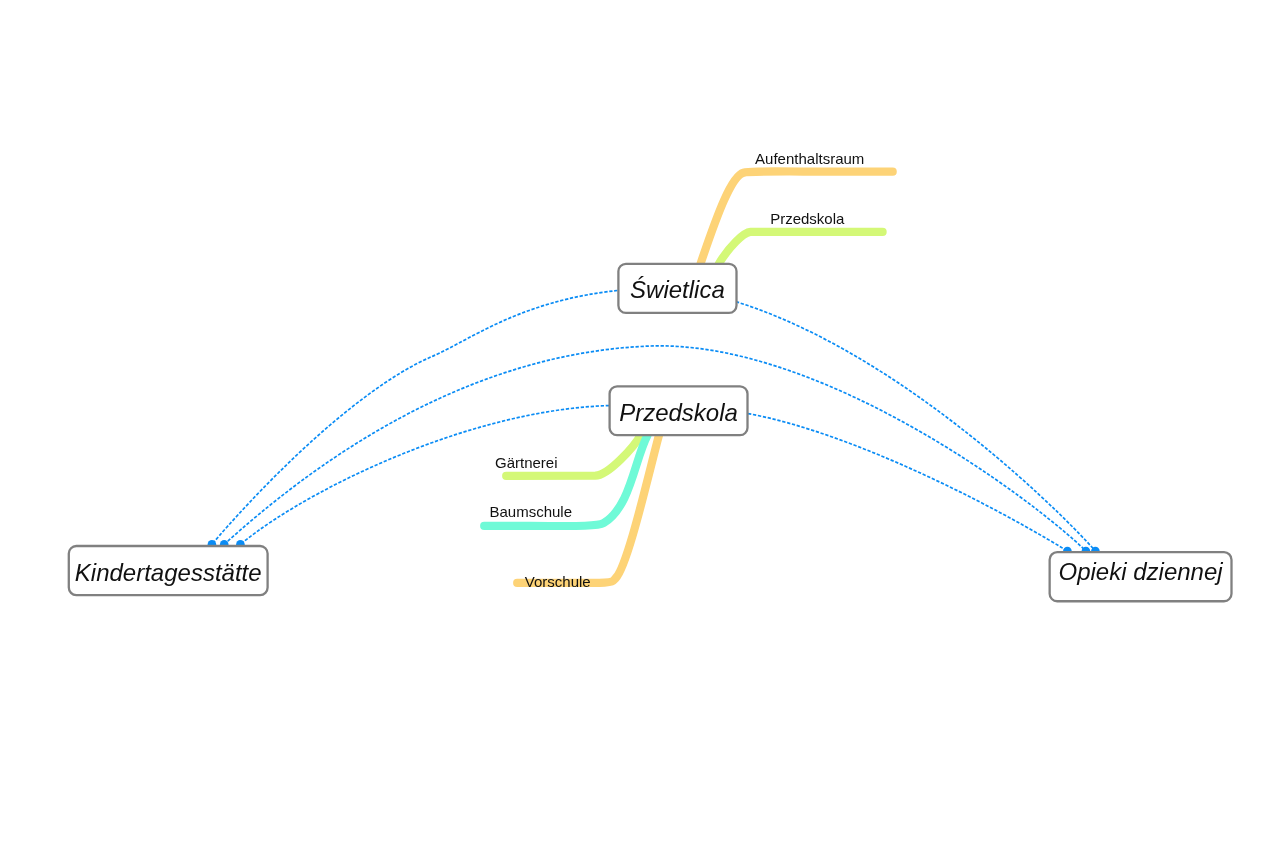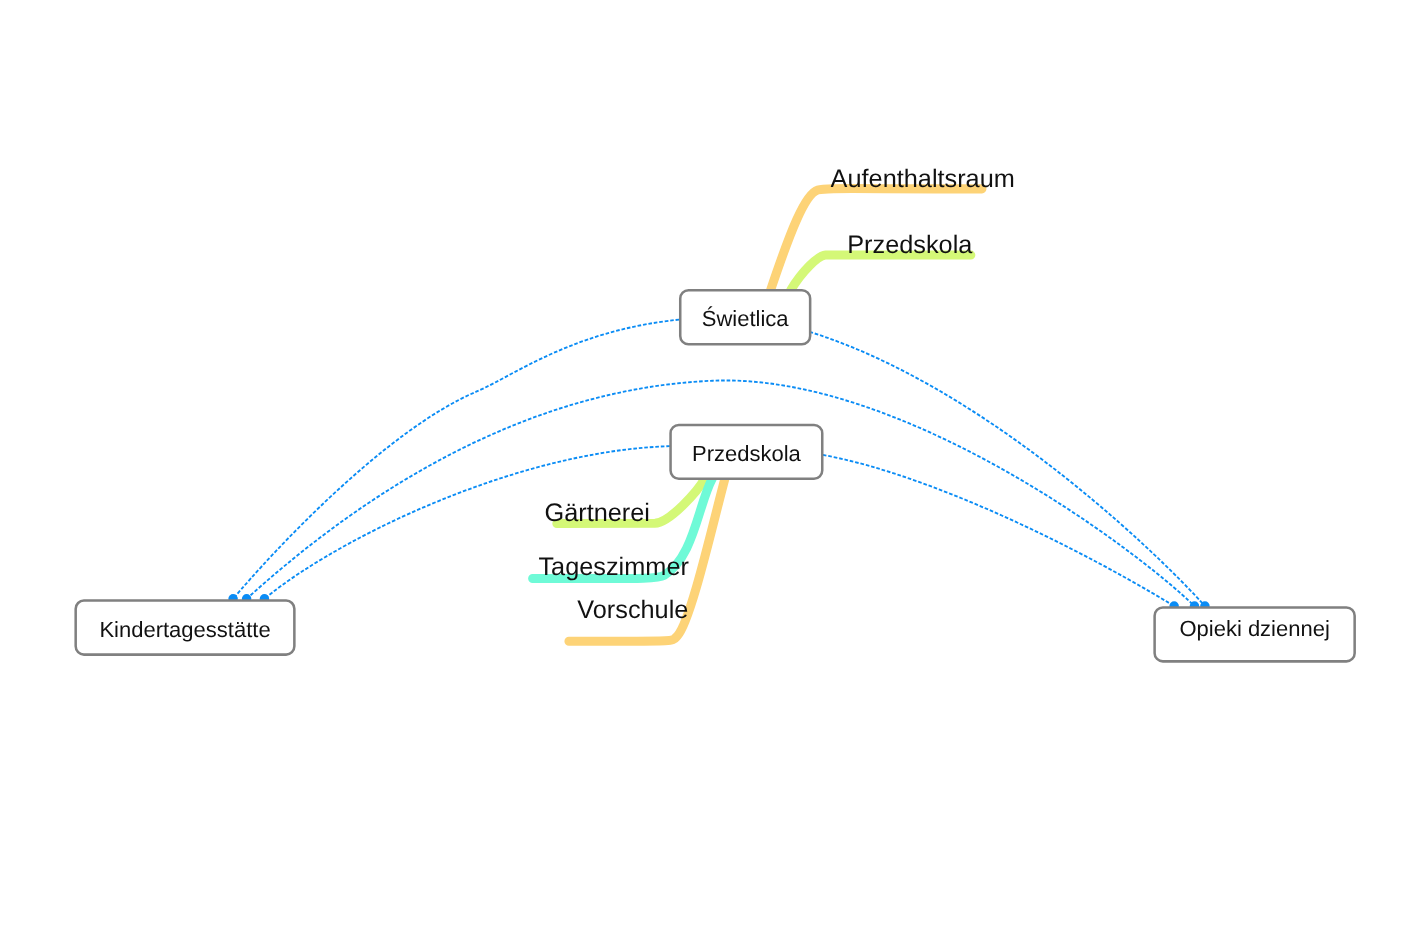--- a/index.html
+++ b/index.html
@@ -5,23 +5,23 @@
 <style>
   html,body{margin:0;padding:0;background:#ffffff;}
   body{width:1280px;height:844px;overflow:hidden;
        font-family:"Liberation Sans","DejaVu Sans",sans-serif;
        -webkit-font-smoothing:antialiased;}
   #canvas{position:relative;width:1280px;height:844px;background:#fff;}
   .node,.branch-label{transform:translateZ(0);}
   svg.layer{position:absolute;left:0;top:0;width:1280px;height:844px;overflow:visible;}
   .node{position:absolute;box-sizing:border-box;background:transparent;border:0;
         display:flex;align-items:center;justify-content:center;
-        color:#111111;white-space:nowrap;font-size:20px;line-height:1;padding-top:4px;}
+        color:#111111;white-space:nowrap;font-size:24px;line-height:1;padding-top:4px;font-style:italic;}
   .branch-label{position:absolute;white-space:nowrap;color:#111111;
-        font-size:23px;line-height:1;}
+        font-size:15px;line-height:1;}
 </style>
 </head>
 <body>
 
 <div id="canvas">
 
   <svg class="layer" viewBox="0 0 1280 844">
     <g fill="none" stroke="#0a8cf5" stroke-width="1.7" stroke-dasharray="3.3 1.7">
       <path d="M677.5 288.4 C540.0 284.4 473.5 338.9 432.9 356.1 C349.8 391.5 246.6 503.2 211.9 544.4"></path>
       <path d="M677.5 288.4 C859.6 313.3 1055.2 505.6 1095.4 551"></path>
@@ -53,16 +53,16 @@
   </svg>
 
   <div class="node" style="left:618.4px;top:263.85px;width:118.1px;height:49.1px">Świetlica</div>
   <div class="node" style="left:609.6px;top:386.3px;width:137.9px;height:48.9px">Przedskola</div>
   <div class="node" style="left:68.8px;top:546px;width:198.8px;height:49.1px">Kindertagesstätte</div>
   <div class="node" style="left:1049.65px;top:552.2px;width:181.85px;height:36px">Opieki dziennej</div>
 
   <div class="branch-label" style="left:755.1px;top:151px">Aufenthaltsraum</div>
   <div class="branch-label" style="left:770.2px;top:211.2px">Przedskola</div>
   <div class="branch-label" style="left:495px;top:454.5px">Gärtnerei</div>
-  <div class="branch-label" style="left:489.5px;top:504.4px">Tageszimmer</div>
-  <div class="branch-label" style="left:524.8px;top:543px">Vorschule</div>
+  <div class="branch-label" style="left:489.5px;top:504.4px">Baumschule</div>
+  <div class="branch-label" style="left:524.8px;top:574px">Vorschule</div>
 
 </div>
 
 </body></html>

